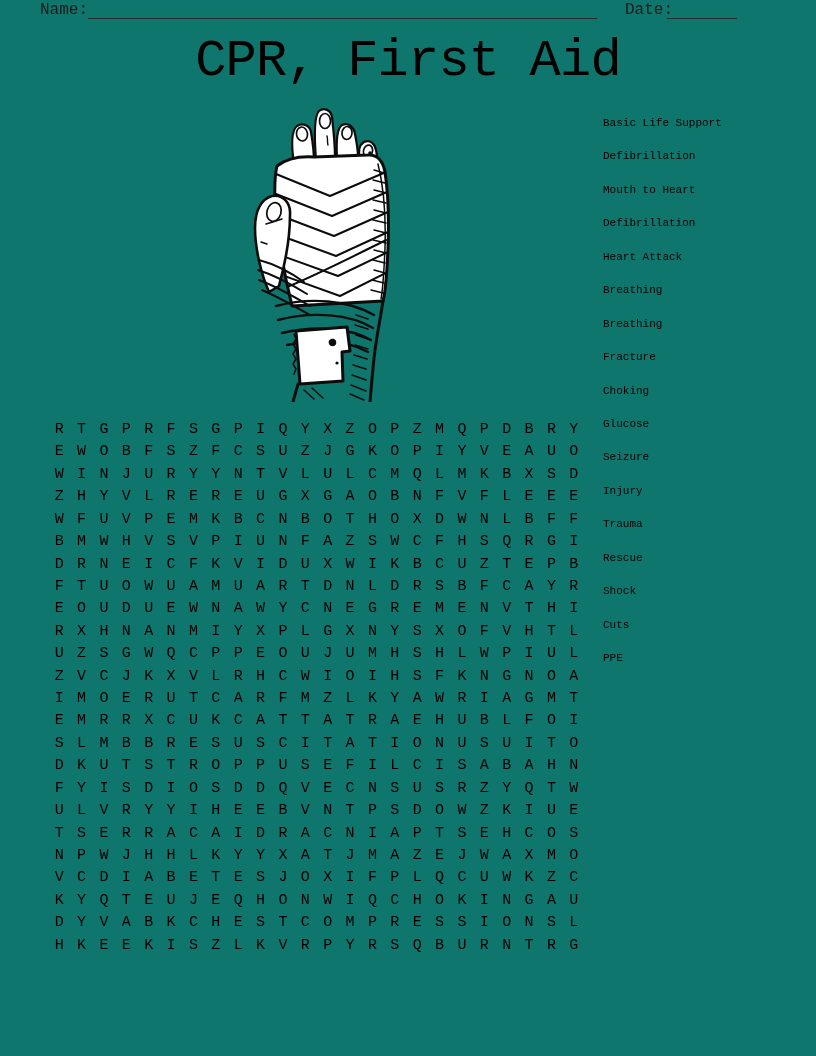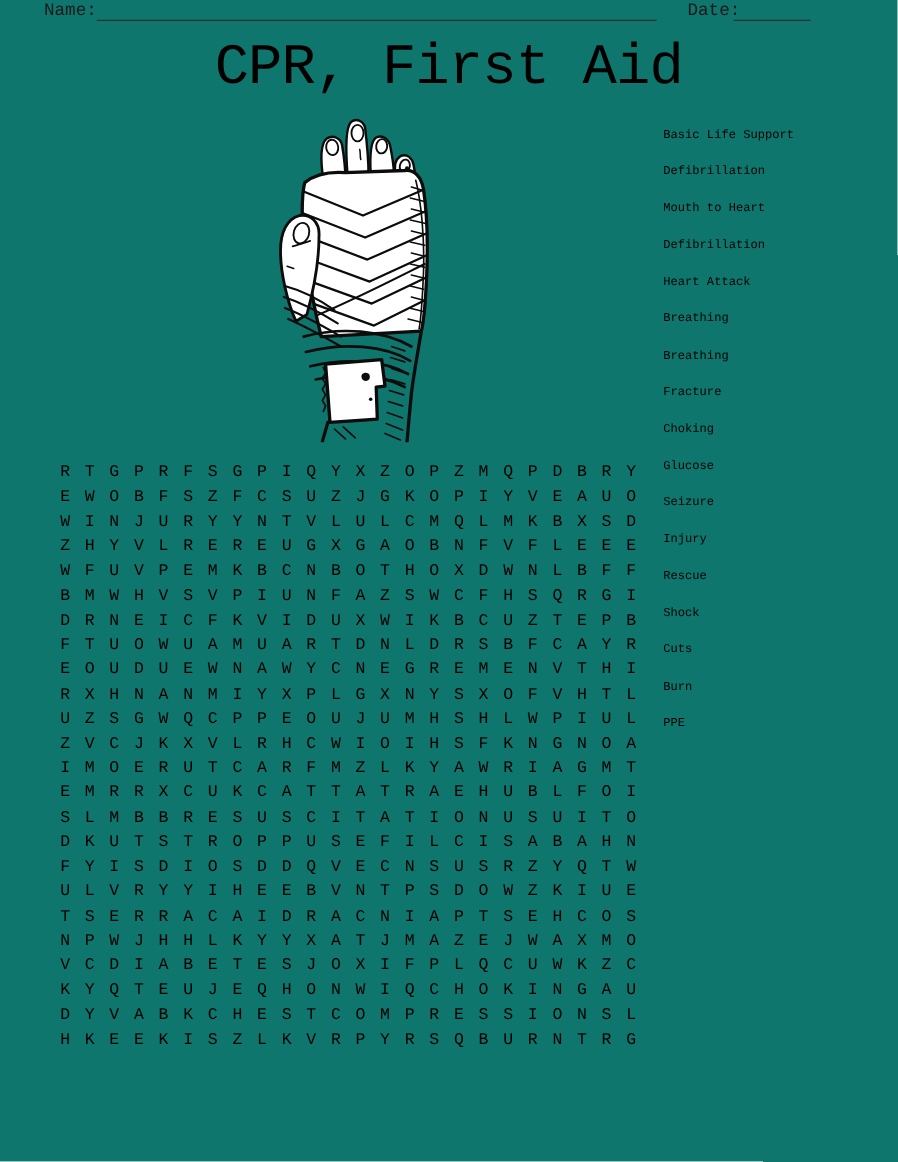--- a/index.html
+++ b/index.html
@@ -153,24 +153,24 @@
       <div class="word">Mouth to Heart</div>
       <div class="word">Defibrillation</div>
       <div class="word">Heart Attack</div>
       <div class="word">Breathing</div>
       <div class="word">Breathing</div>
       <div class="word">Fracture</div>
       <div class="word">Choking</div>
       <div class="word">Glucose</div>
       <div class="word">Seizure</div>
       <div class="word">Injury</div>
+      <div class="word">Trauma</div>
       <div class="word">Rescue</div>
       <div class="word">Shock</div>
       <div class="word">Cuts</div>
-      <div class="word">Burn</div>
       <div class="word">PPE</div>
     </div>
 
   <div class="grid">
       <span class="cell">R</span>
       <span class="cell">T</span>
       <span class="cell">G</span>
       <span class="cell">P</span>
       <span class="cell">R</span>
       <span class="cell">F</span>

